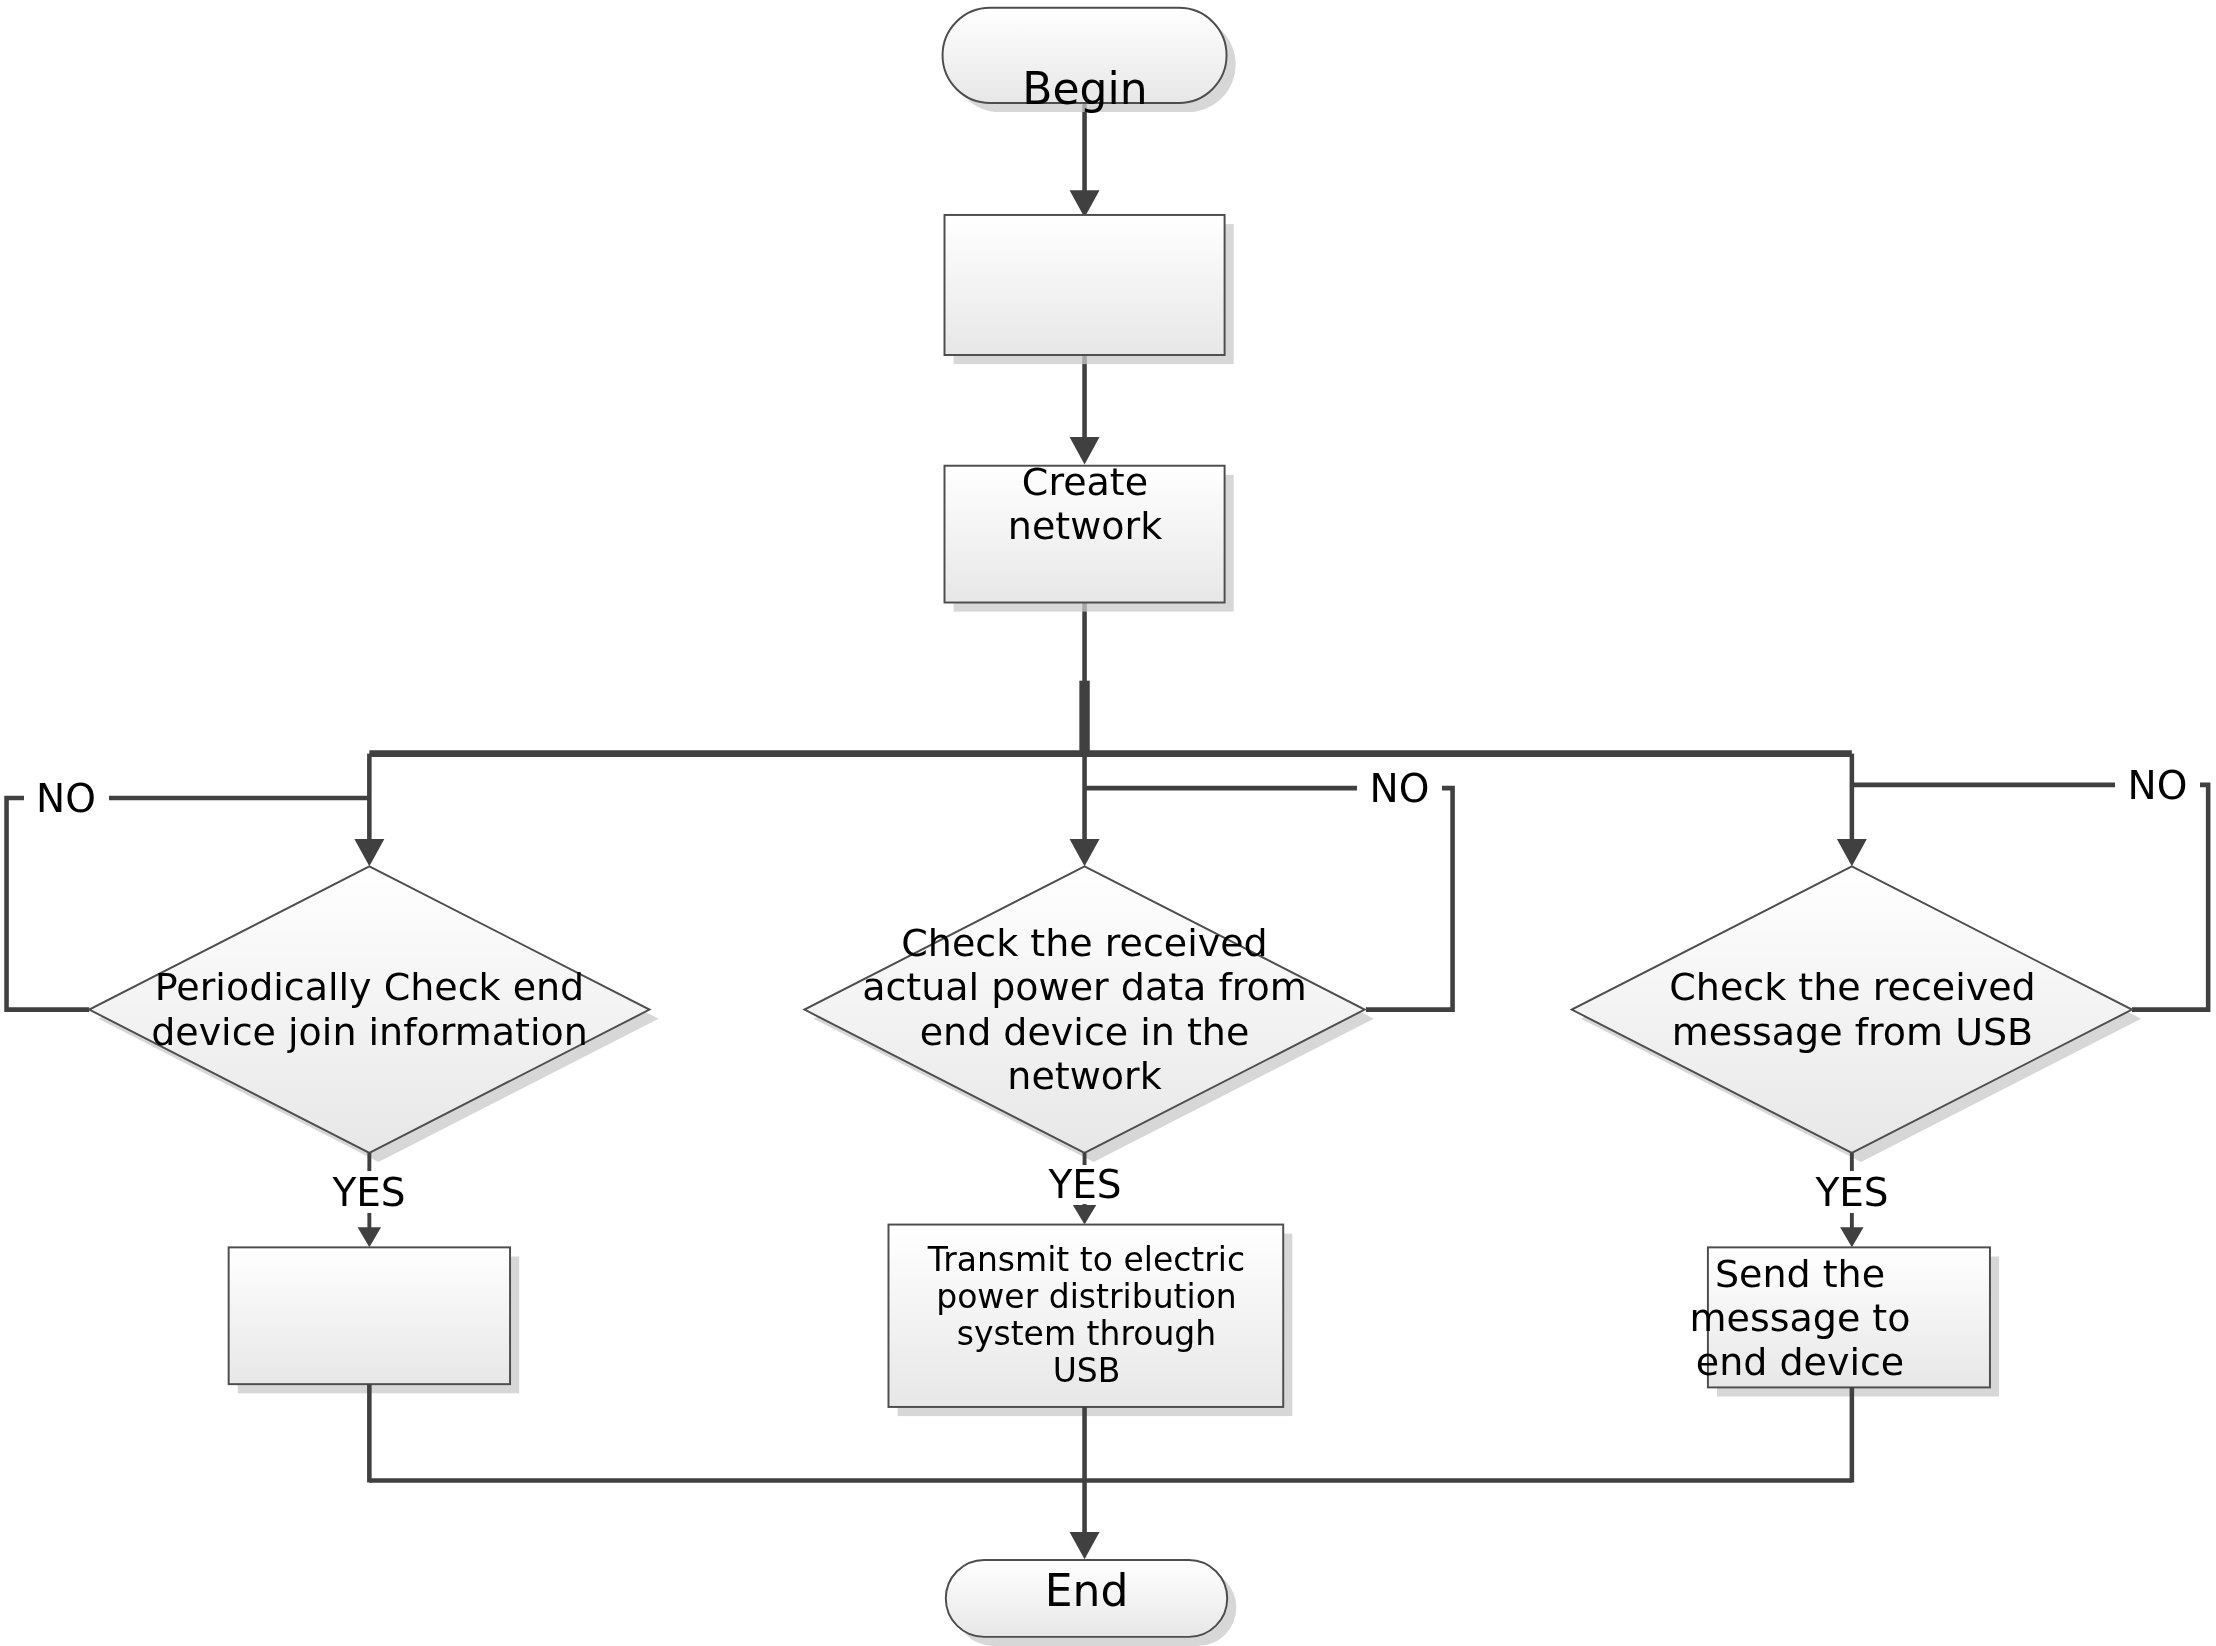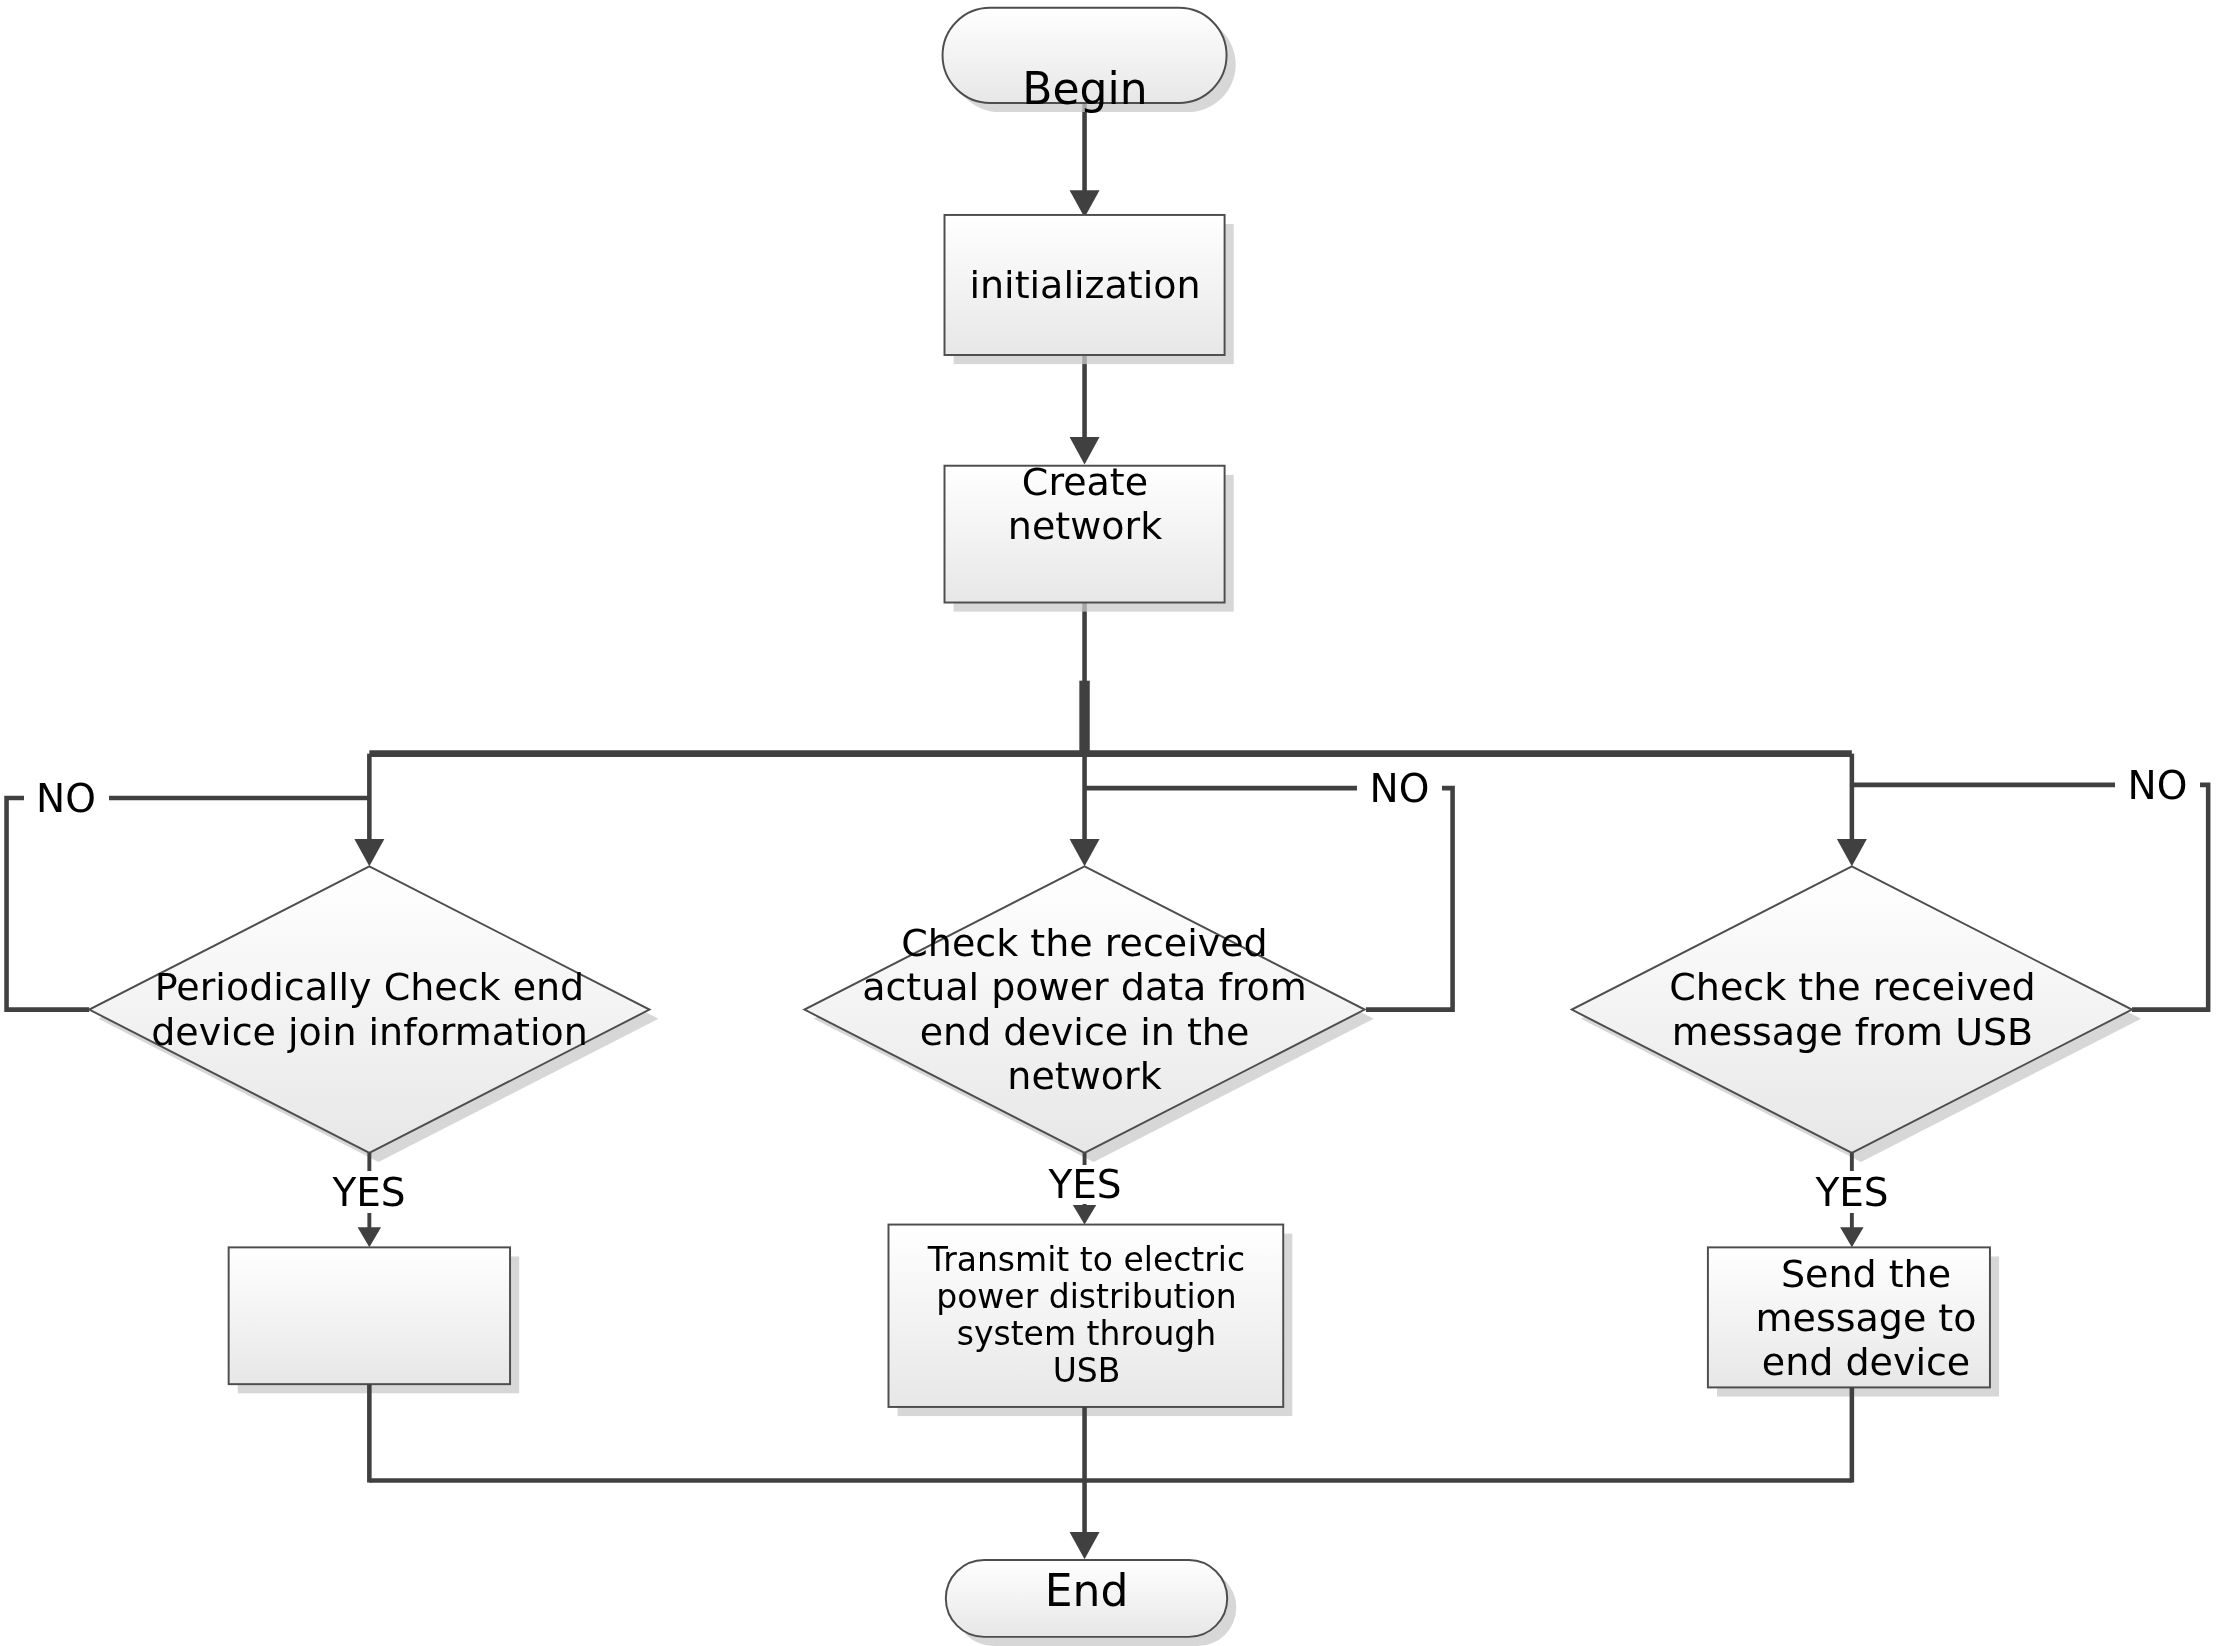--- a/index.html
+++ b/index.html
@@ -92,21 +92,20 @@
     <line x1="567" y1="2273" x2="2843" y2="2273" style="stroke:var(--line);stroke-width:7"></line>
     <line x1="1665" y1="2160" x2="1665" y2="2352" style="stroke:var(--line);stroke-width:7"></line>
     <polygon points="1665,2394 1642,2352 1688,2352" style="fill:var(--line)"></polygon>
 
     <rect x="1466" y="2409" width="432" height="118" rx="59" style="fill:var(--shadow);opacity:.75"></rect>
     <rect x="1452" y="2395" width="432" height="118" rx="59" style="fill:url(#gfill);stroke:var(--node-border);stroke-width:3"></rect>
   </svg>
 
   <div class="lbl term" style="left:943px;top:7.8px;width:284px;height:95px;margin-top:33px;">Begin</div>
 
-  <div class="lbl" style="left:945px;top:215px;width:280px;height:140px;">initialization</div>
 
   <div class="lbl" style="left:945px;top:450px;width:280px;height:108px;">Create
 network</div>
 
   <div class="lbl" style="left:109px;top:866px;width:521px;height:287px;">Periodically Check end
 device join information</div>
 
   <div class="lbl" style="left:824px;top:866px;width:521px;height:287px;">Check the received
 actual power data from
 end device in the
@@ -114,21 +113,21 @@
 
   <div class="lbl" style="left:1592px;top:866px;width:521px;height:287px;">Check the received
 message from USB</div>
 
 
   <div class="lbl small" style="left:889px;top:1225px;width:395px;height:182px;">Transmit to electric
 power distribution
 system through
 USB</div>
 
-  <div class="lbl" style="left:1708px;top:1248px;width:316px;height:140px;text-align:center;">Send the
+  <div class="lbl" style="left:1642px;top:1248px;width:316px;height:140px;text-align:center;">Send the
 message to
 end device</div>
 
   <div class="lbl term" style="left:946px;top:1560px;width:281px;height:62px;">End</div>
 
   <div class="tag" style="left:23.5px;top:776px;width:85px;height:44px;">NO</div>
   <div class="tag" style="left:1357px;top:766px;width:85px;height:44px;">NO</div>
   <div class="tag" style="left:2115px;top:763px;width:85px;height:44px;">NO</div>
 
   <div class="tag" style="left:317px;top:1171px;width:104px;height:42px;">YES</div>

